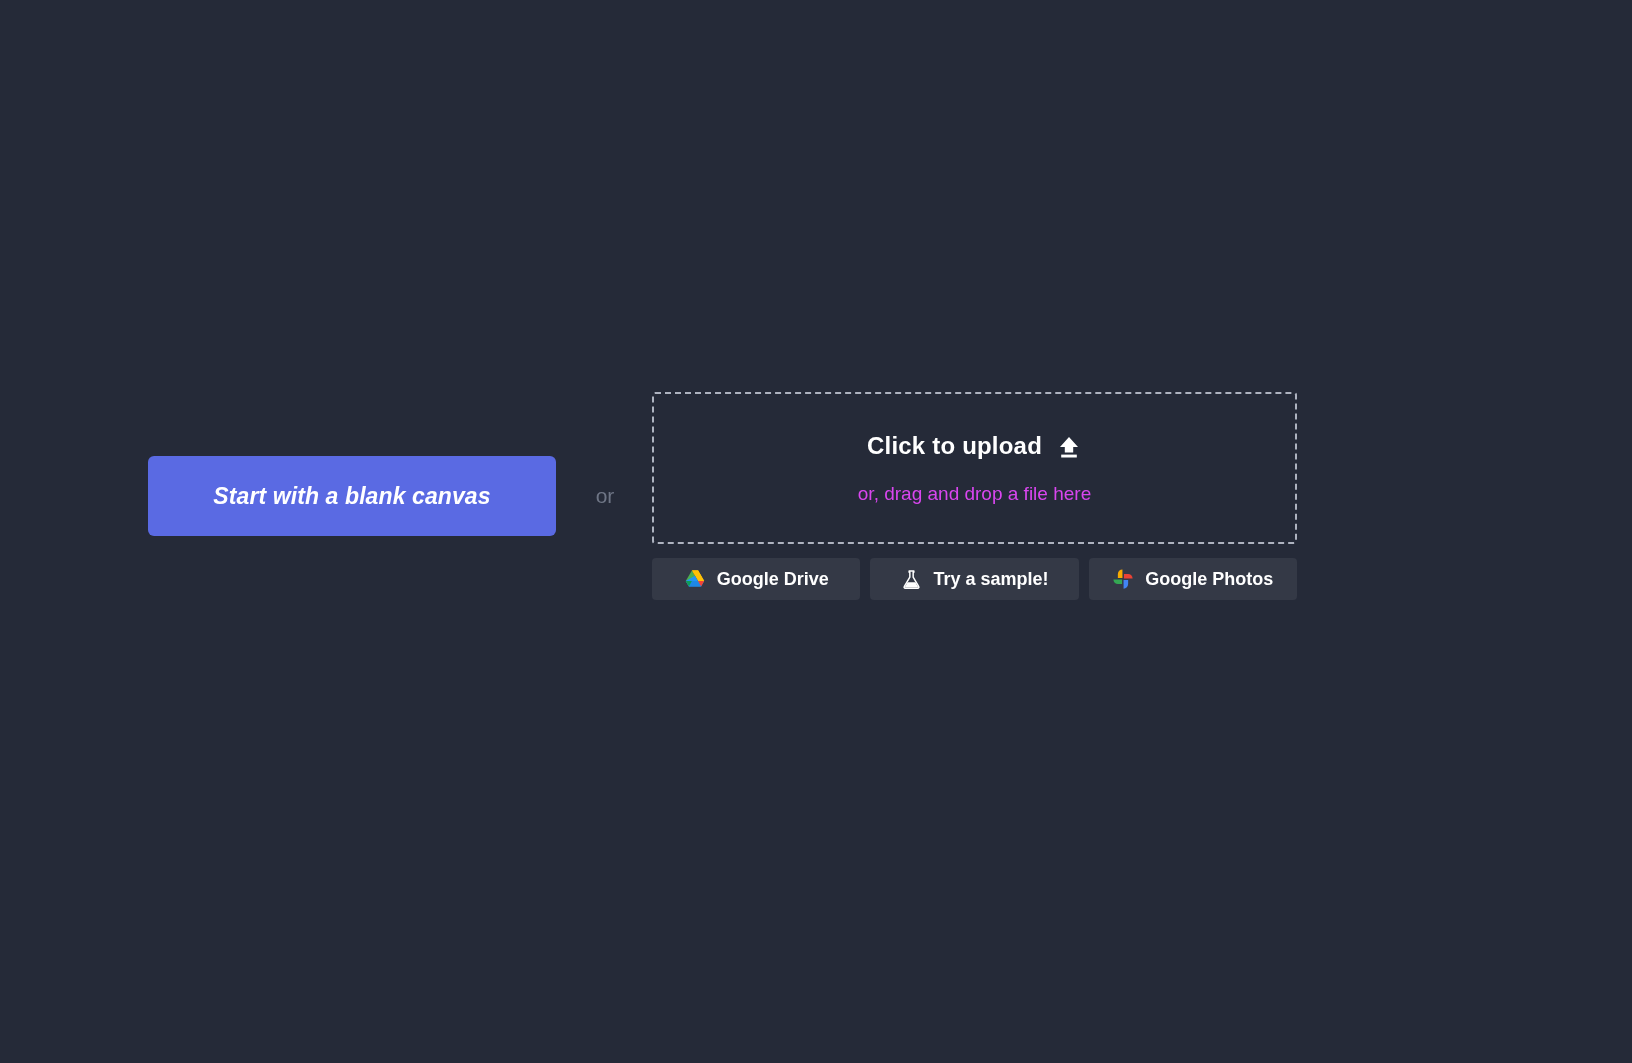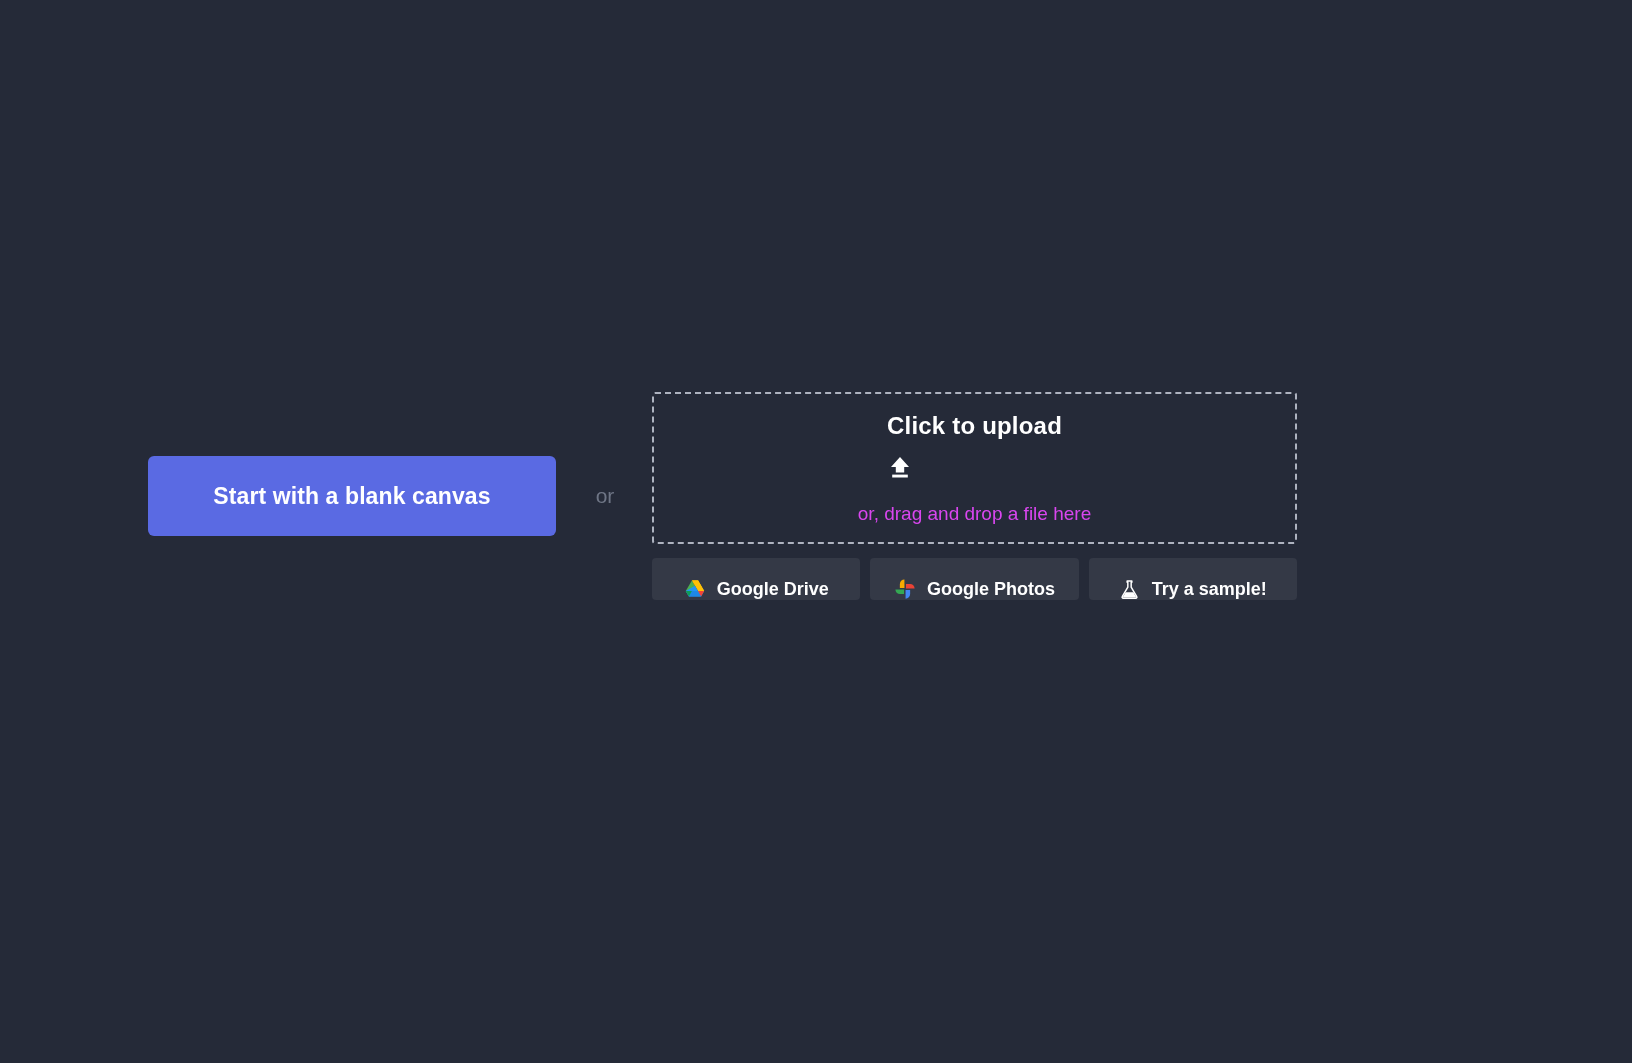--- a/index.html
+++ b/index.html
@@ -52,20 +52,21 @@
     color: #ffffff;
     font-family: "Liberation Sans", sans-serif;
     font-size: 23px;
     font-weight: bold;
     letter-spacing: .1px;
     cursor: pointer;
     display: flex;
     align-items: center;
     justify-content: center;
     padding: 0;
+    font-style: italic;
   }
 
   
   .or-separator {
     width: 94px;
     text-align: center;
     color: #6e7585;
     font-size: 21px;
     font-family: Liberation Sans, sans-serif;
     user-select: none;
@@ -88,22 +89,22 @@
     flex-direction: column;
     align-items: center;
     justify-content: center;
     box-sizing: border-box;
     cursor: pointer;
     background: transparent;
   }
 
   .dropzone-title-row {
     display: flex;
-    flex-direction: column;
-    align-items: flex-start;
+    flex-direction: row;
+    align-items: flex-end;
     justify-content: center;
     gap: 14px;
   }
 
   .dropzone-title {
     color: #ffffff;
     font-size: 24px;
     font-weight: bold;
     letter-spacing: .2px;
   }
@@ -158,21 +159,21 @@
     background: #343946;
     border: none;
     border-radius: 4px;
     color: #ffffff;
     font-family: "Liberation Sans", sans-serif;
     font-size: 18px;
     font-weight: bold;
     cursor: pointer;
     display: flex;
     flex-direction: row;
-    align-items: flex-end;
+    align-items: center;
     justify-content: center;
     gap: 11px;
     padding: 0;
   }
 
   .provider-icon {
     display: inline-flex;
     width: 22px;
     height: 22px;
     align-items: center;
@@ -221,36 +222,36 @@
               <path d="M5.4 20.2 L8.65 14.2 L15.25 14.2 L18.7 20.2 Z" fill="#1e88e5"></path>
               <path d="M8.65 14.2 L1.9 14.2 L5.4 20.2 Z" fill="#0f9d58"></path>
               <path d="M15.25 14.2 L21.95 14.2 L18.7 20.2 Z" fill="#f44336"></path>
             </svg>
           </span>
           <span>Google Drive</span>
         </button>
 
         <button class="provider-button">
           <span class="provider-icon">
+            <svg width="21" height="21" viewBox="0 0 24 24" aria-hidden="true">
+              <path d="M9.3 2.4 L14.7 2.4 L14.7 3.8 L13.9 3.8 L13.9 9.3 L20.3 20.2 C20.8 21 20.2 21.9 19.3 21.9 L4.7 21.9 C3.8 21.9 3.2 21 3.7 20.2 L10.1 9.3 L10.1 3.8 L9.3 3.8 Z" fill="none" stroke="#ffffff" stroke-width="1.7" stroke-linejoin="round"></path>
+              <path d="M7.6 15.2 L16.4 15.2 L19.9 21.1 L4.1 21.1 Z" fill="#ffffff"></path>
+            </svg>
+          </span>
+          <span>Try a sample!</span>
+        </button>
+
+        <button class="provider-button">
+          <span class="provider-icon">
             <svg width="22" height="22" viewBox="0 0 24 24" aria-hidden="true">
               <path d="M11.4 1.5 C8.6 1.5 6.4 3.7 6.4 6.5 L6.4 11 L11.4 11 Z" fill="#f9ab00"></path>
               <path d="M22.5 11.5 C22.5 8.7 20.3 6.5 17.5 6.5 L13 6.5 L13 11.5 Z" fill="#ea4335"></path>
               <path d="M12.6 22.5 C15.4 22.5 17.6 20.3 17.6 17.5 L17.6 13 L12.6 13 Z" fill="#4285f4"></path>
               <path d="M1.5 12.5 C1.5 15.3 3.7 17.5 6.5 17.5 L11 17.5 L11 12.5 Z" fill="#34a853"></path>
             </svg>
           </span>
           <span>Google Photos</span>
         </button>
 
-        <button class="provider-button">
-          <span class="provider-icon">
-            <svg width="21" height="21" viewBox="0 0 24 24" aria-hidden="true">
-              <path d="M9.3 2.4 L14.7 2.4 L14.7 3.8 L13.9 3.8 L13.9 9.3 L20.3 20.2 C20.8 21 20.2 21.9 19.3 21.9 L4.7 21.9 C3.8 21.9 3.2 21 3.7 20.2 L10.1 9.3 L10.1 3.8 L9.3 3.8 Z" fill="none" stroke="#ffffff" stroke-width="1.7" stroke-linejoin="round"></path>
-              <path d="M7.6 15.2 L16.4 15.2 L19.9 21.1 L4.1 21.1 Z" fill="#ffffff"></path>
-            </svg>
-          </span>
-          <span>Try a sample!</span>
-        </button>
-
       </div>
     </div>
   </div>
 </div>
 
 </body></html>

